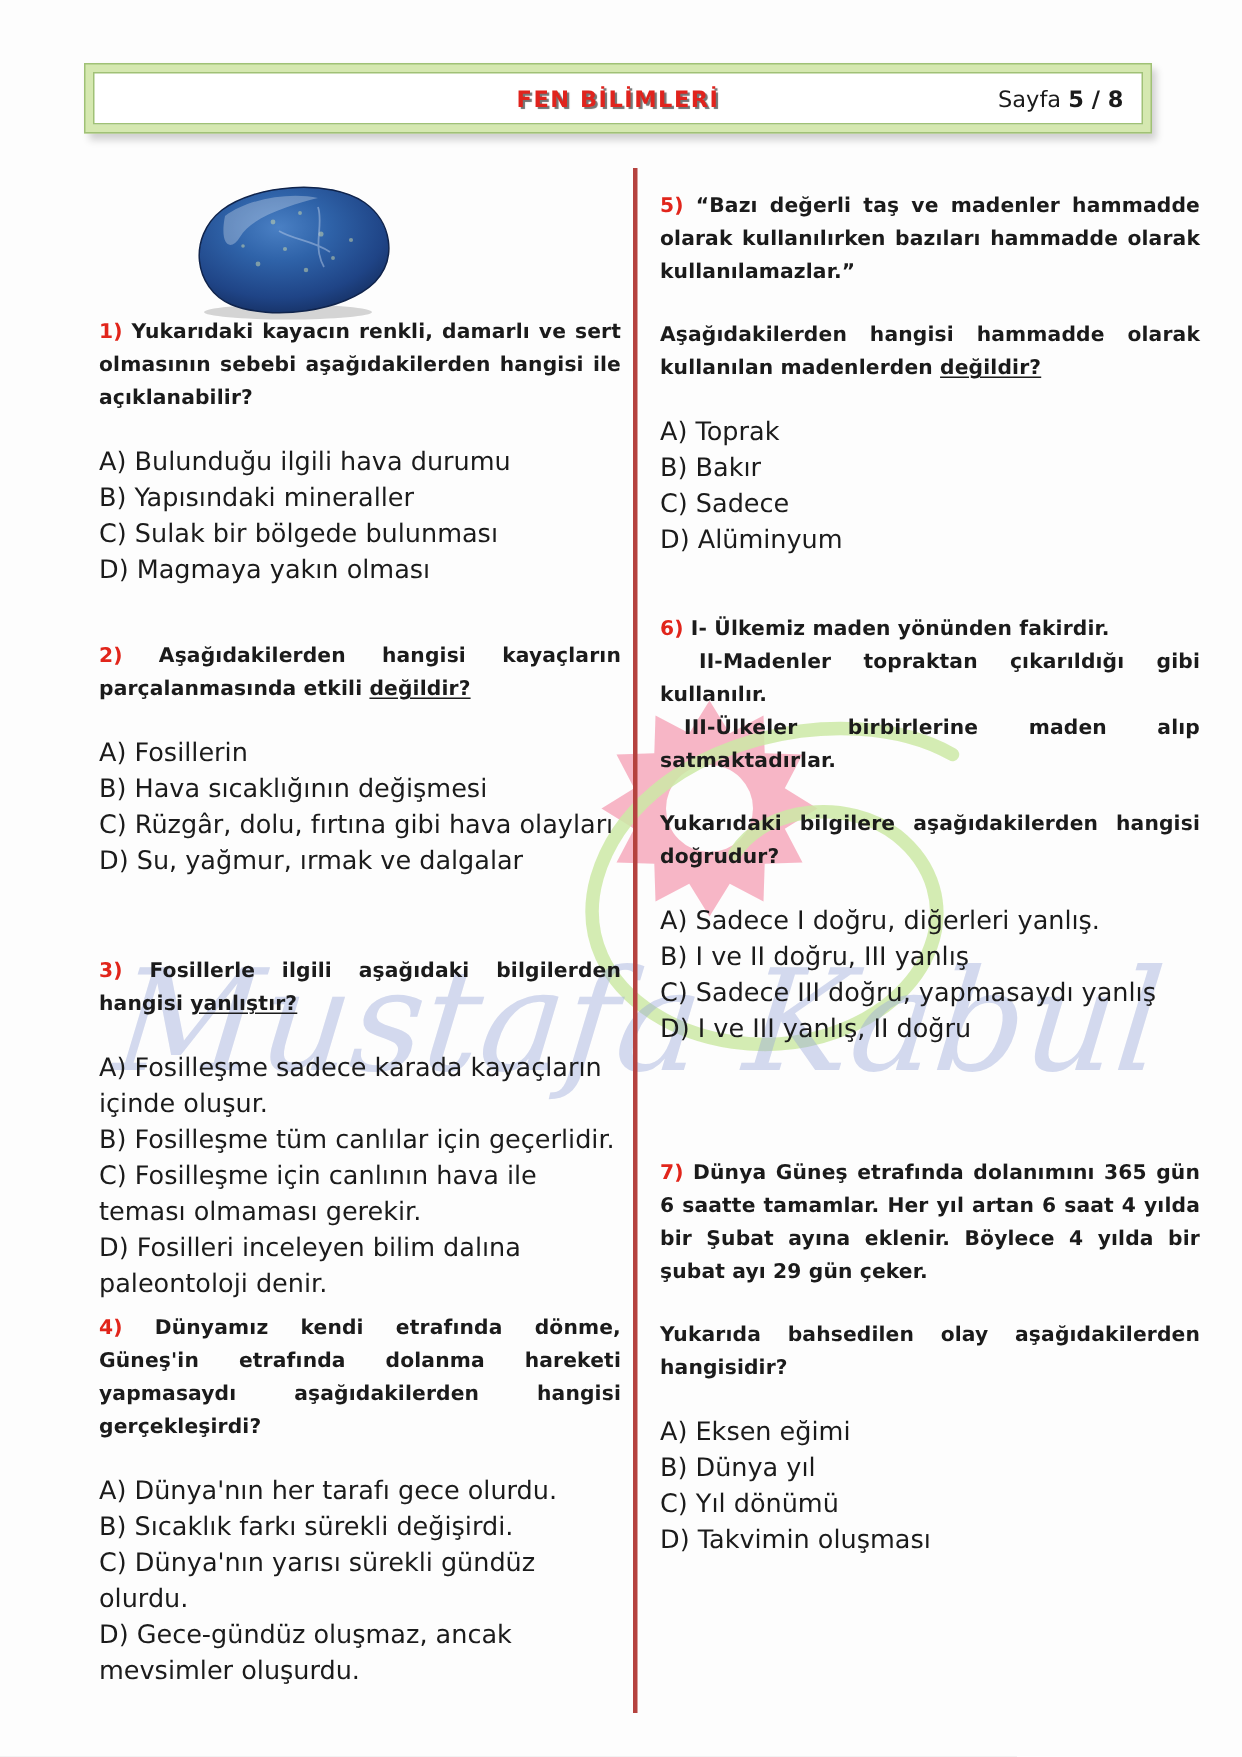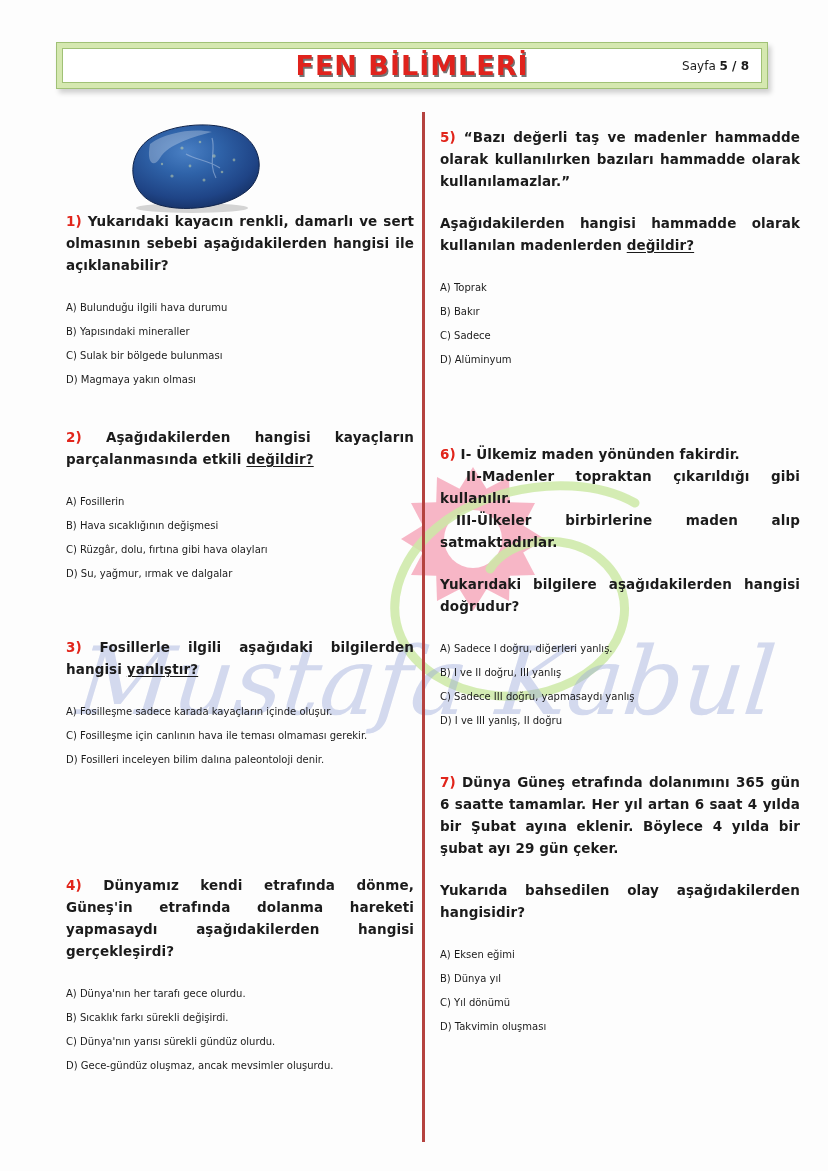--- a/index.html
+++ b/index.html
@@ -15,26 +15,26 @@
     box-sizing:border-box; background:#d5e8b0;
     border:1px solid #a0c176; padding:5px;
     box-shadow:3px 4px 5px rgba(0,0,0,0.18);
   }
   .header-inner {
     position:relative; width:100%; height:100%; box-sizing:border-box;
     background:#ffffff; border:1px solid #a0c176;
     display:flex; align-items:center; justify-content:center;
   }
   .header-title {
-    font-size:27px; font-weight:bold; color:#e0231d; letter-spacing:1px;
+    font-size:15px; font-weight:bold; color:#e0231d; letter-spacing:1px;
     text-shadow:1.5px 1.5px 0.5px rgba(70,70,70,0.75);
   }
   .page-num {
     position:absolute; right:12px; top:50%; transform:translateY(-50%);
-    font-size:12px; color:#1b1b1b; white-space:nowrap;
+    font-size:15px; color:#1b1b1b; white-space:nowrap;
   }
   .page-num b { font-weight:bold; }
 
   
   .divider {
     position:absolute; left:422px; top:112px; width:3px; height:1030px;
     background:#b5423f; z-index:3;
   }
 
   
@@ -52,21 +52,21 @@
   .col-l { left:66px;  width:348px; }
   .col-r { left:440px; width:360px; }
   .stem  { margin:0; font-weight:bold; font-size:13.5px; line-height:22px;
            text-align:justify; letter-spacing:0.1px; }
   .qnum  { color:#e1251b; font-weight:bold; }
   .u     { text-decoration:underline; text-underline-offset:2px; }
   .gap   { margin-top:20px; }
   .stmt2 { text-indent:26px; }
   .stmt3 { text-indent:16px; }
   .opts  { margin-top:20px; }
-  .opt   { margin:0; font-size:10px; font-weight:normal; line-height:24px;
+  .opt   { margin:0; font-size:17px; font-weight:normal; line-height:24px;
            text-align:left; }
 
   .rock-wrap { position:absolute; left:116px; top:120px; z-index:2; }
 </style>
 </head>
 <body>
 
 <div class="page">
 
   <div class="header-box">
@@ -132,20 +132,21 @@
       <p class="opt">B) Hava sıcaklığının değişmesi</p>
       <p class="opt">C) Rüzgâr, dolu, fırtına gibi hava olayları</p>
       <p class="opt">D) Su, yağmur, ırmak ve dalgalar</p>
     </div>
   </div>
 
   <div class="q col-l" style="top:636px;">
     <p class="stem"><span class="qnum">3)</span> <span>Fosillerle ilgili aşağıdaki bilgilerden hangisi </span><span class="u">yanlıştır?</span></p>
     <div class="opts">
       <p class="opt">A) Fosilleşme sadece karada kayaçların içinde oluşur.</p>
+      <p class="opt">B) Fosilleşme tüm canlılar için geçerlidir.</p>
       <p class="opt">C) Fosilleşme için canlının hava ile teması olmaması gerekir.</p>
       <p class="opt">D) Fosilleri inceleyen bilim dalına paleontoloji denir.</p>
     </div>
   </div>
 
   <div class="q col-l" style="top:874px;">
     <p class="stem"><span class="qnum">4)</span> <span>Dünyamız kendi etrafında dönme, Güneş'in etrafında dolanma hareketi yapmasaydı aşağıdakilerden hangisi gerçekleşirdi?</span></p>
     <div class="opts">
       <p class="opt">A) Dünya'nın her tarafı gece olurdu.</p>
       <p class="opt">B) Sıcaklık farkı sürekli değişirdi.</p>
@@ -158,21 +159,21 @@
     <p class="stem"><span class="qnum">5)</span> <span>“Bazı değerli taş ve madenler hammadde olarak kullanılırken bazıları hammadde olarak kullanılamazlar.”</span></p>
     <p class="stem gap"><span>Aşağıdakilerden hangisi hammadde olarak kullanılan madenlerden </span><span class="u">değildir?</span></p>
     <div class="opts">
       <p class="opt">A) Toprak</p>
       <p class="opt">B) Bakır</p>
       <p class="opt">C) Sadece</p>
       <p class="opt">D) Alüminyum</p>
     </div>
   </div>
 
-  <div class="q col-r" style="top:443px;">
+  <div class="q col-r" style="top:408px;">
     <p class="stem"><span class="qnum">6)</span> <span>I- Ülkemiz maden yönünden fakirdir.</span></p>
     <p class="stem stmt2">II-Madenler topraktan çıkarıldığı gibi kullanılır.</p>
     <p class="stem stmt3">III-Ülkeler birbirlerine maden alıp satmaktadırlar.</p>
     <p class="stem gap">Yukarıdaki bilgilere aşağıdakilerden hangisi doğrudur?</p>
     <div class="opts">
       <p class="opt">A) Sadece I doğru, diğerleri yanlış.</p>
       <p class="opt">B) I ve II doğru, III yanlış</p>
       <p class="opt">C) Sadece III doğru, yapmasaydı yanlış</p>
       <p class="opt">D) I ve III yanlış, II doğru</p>
     </div>

